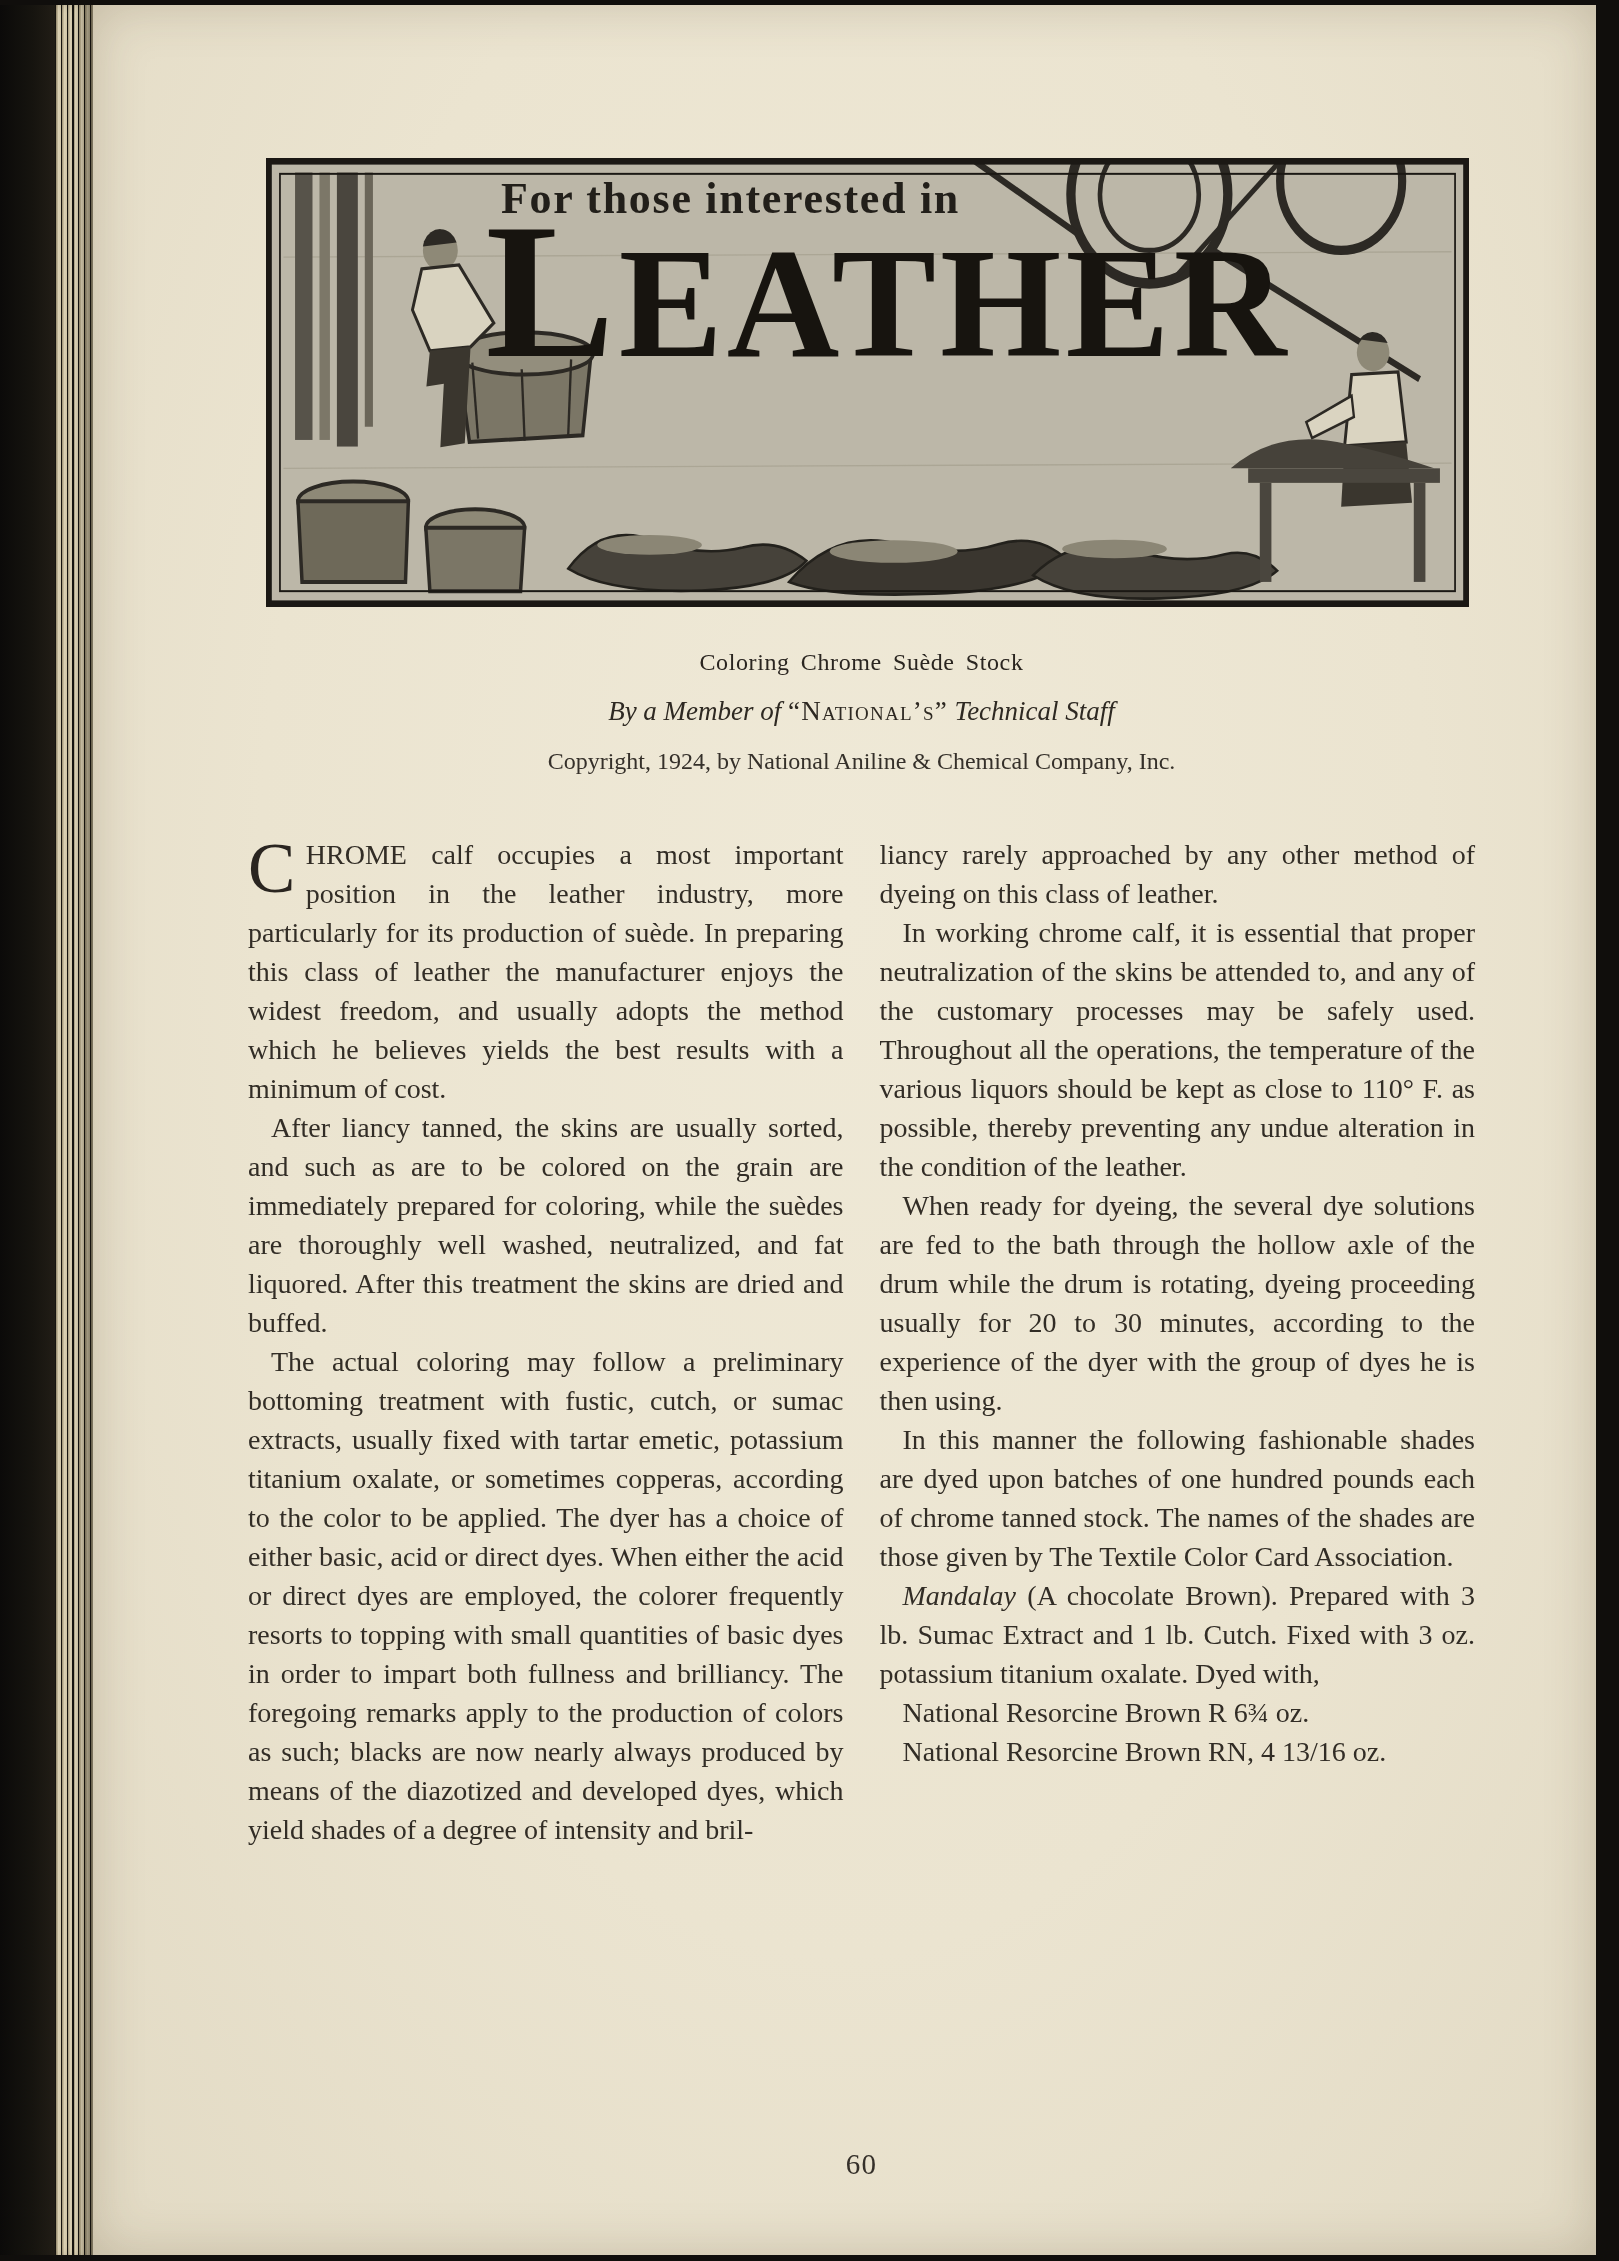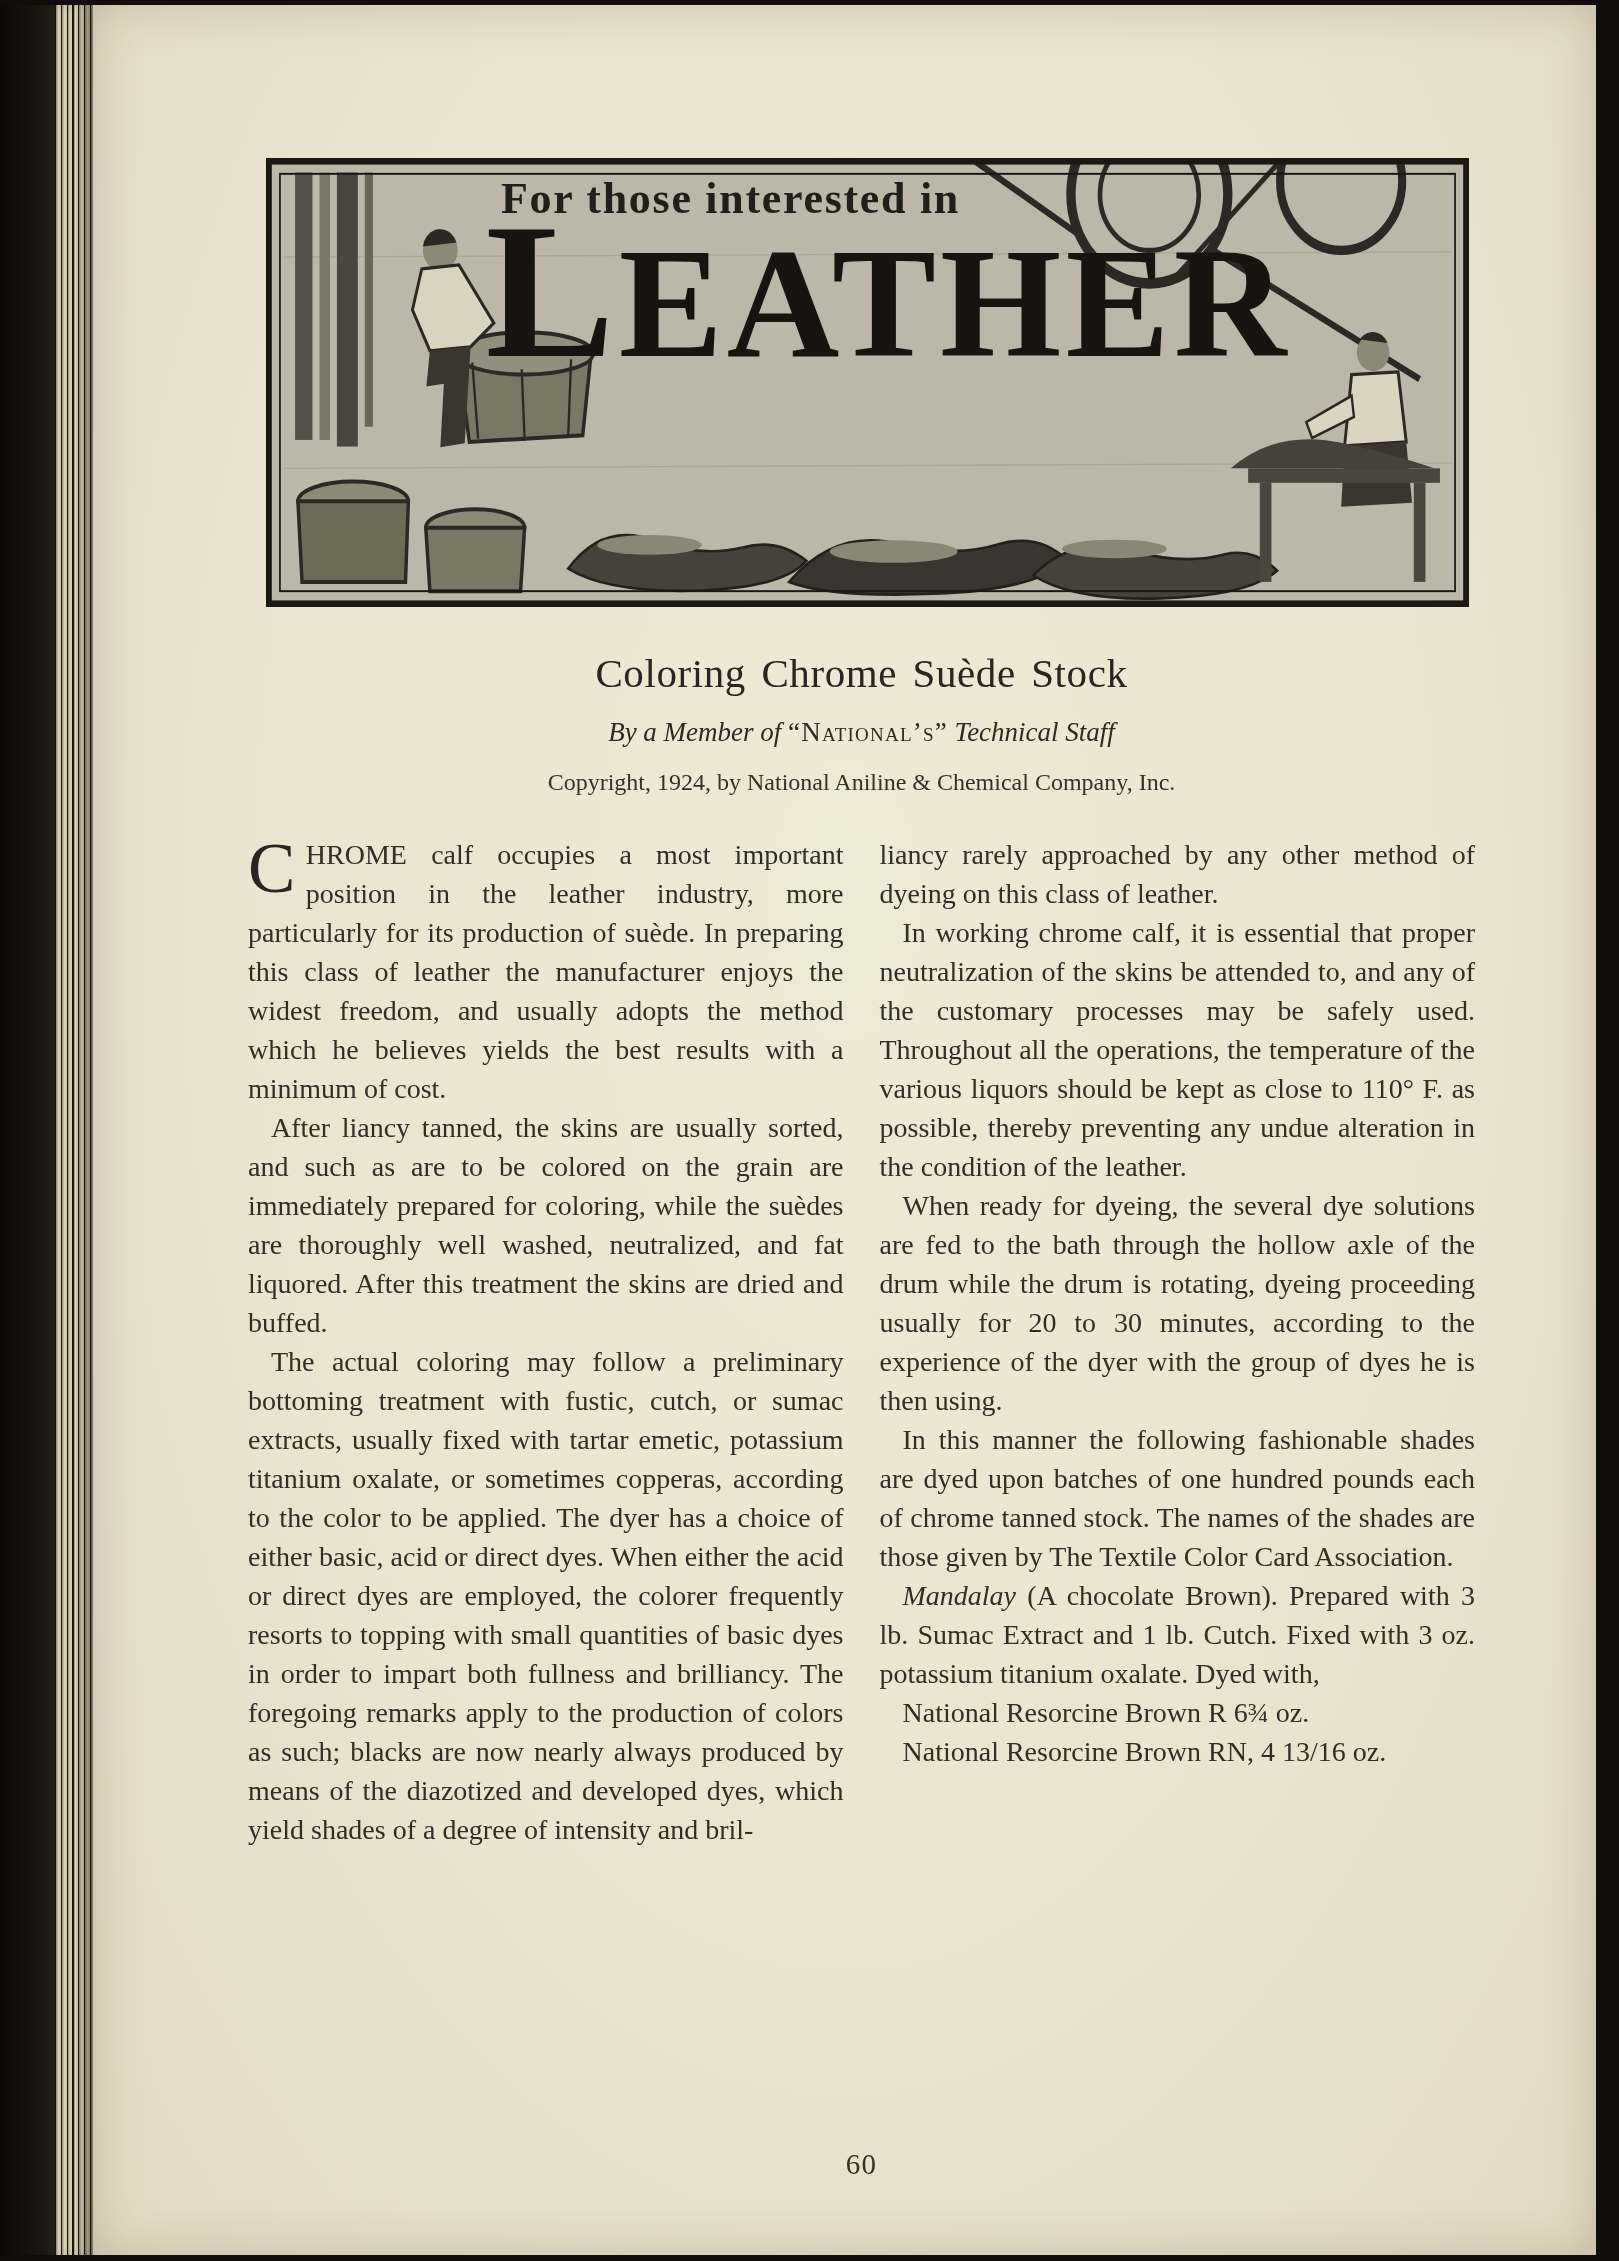--- a/index.html
+++ b/index.html
@@ -44,21 +44,21 @@
   }
   .banner-title{
     position:absolute;left:105px;top:37px;width:1034px;text-align:center;
     font-size:156px;font-weight:bold;color:#17140f;letter-spacing:4.1px;line-height:1;
   }
   .banner-title::first-letter{font-size:1.24em;}
 
   
   .title-block{position:absolute;left:155px;top:644px;width:1227px;text-align:center;}
   .article-title{
-    font-size:41px;letter-spacing:0.6px;word-spacing:4.6px;color:#2a2520;margin:0;
+    font-size:24px;letter-spacing:0.6px;word-spacing:4.6px;color:#2a2520;margin:0;
     font-weight:normal;
   }
   .byline{font-size:27px;font-style:italic;margin-top:20px;color:#2e2922;}
   .byline .org{font-style:normal;font-variant:small-caps;letter-spacing:1.2px;}
   .copyright{font-size:24px;margin-top:21px;color:#35302a;}
 
   
   .columns{
     position:absolute;left:155px;top:830px;width:1227px;
     display:flex;gap:36px;

